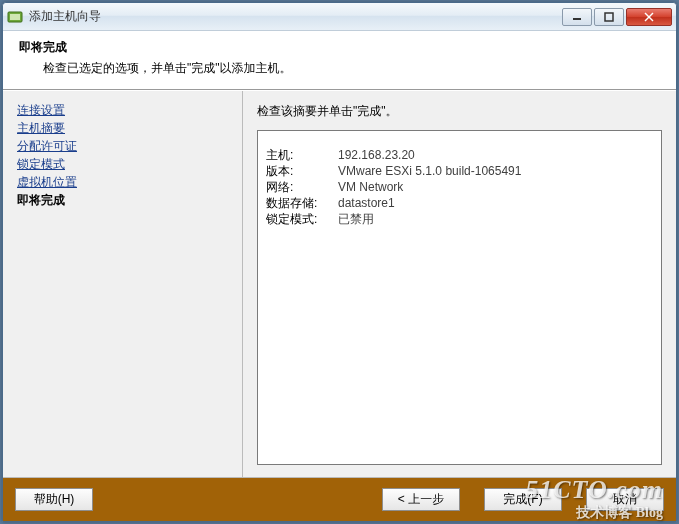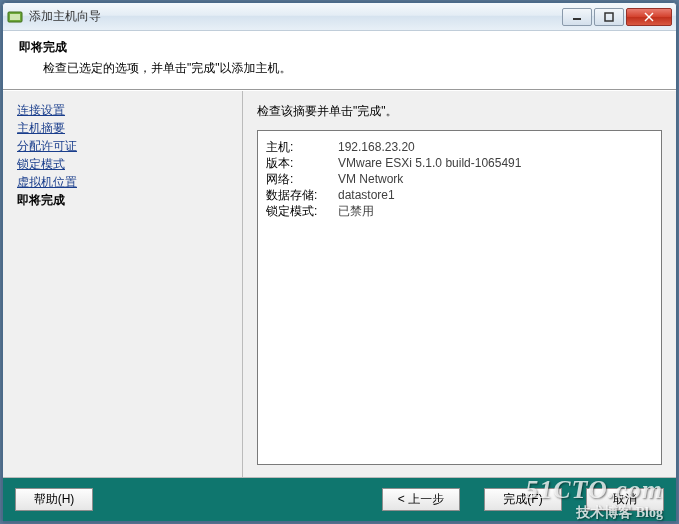--- a/index.html
+++ b/index.html
@@ -88,30 +88,30 @@
       padding: 12px 14px;
       background: #f0f0f0;
       display: flex;
       flex-direction: column;
     }
     .main-instruction { margin-bottom: 10px; color: #000; }
     .summary-box {
       flex: 1;
       background: #fff;
       border: 1px solid #7a7a7a;
-      padding: 8px 8px;
+      padding: 16px 8px;
       font-size: 12px;
       overflow: auto;
     }
     .summary-row { display: flex; line-height: 16px; }
     .summary-label { width: 64px; color: #000; }
     .summary-value { color: #404040; margin-left: 8px; }
     .footer {
       height: 44px;
-      background: #0f766e;
+      background: #a16207;
       border-top: 1px solid #bbb;
       display: flex;
       align-items: center;
       padding: 12px 12px;
     }
     .footer .spacer { flex: 1; }
     .btn {
       min-width: 78px;
       height: 23px;
       padding: 0 10px;

